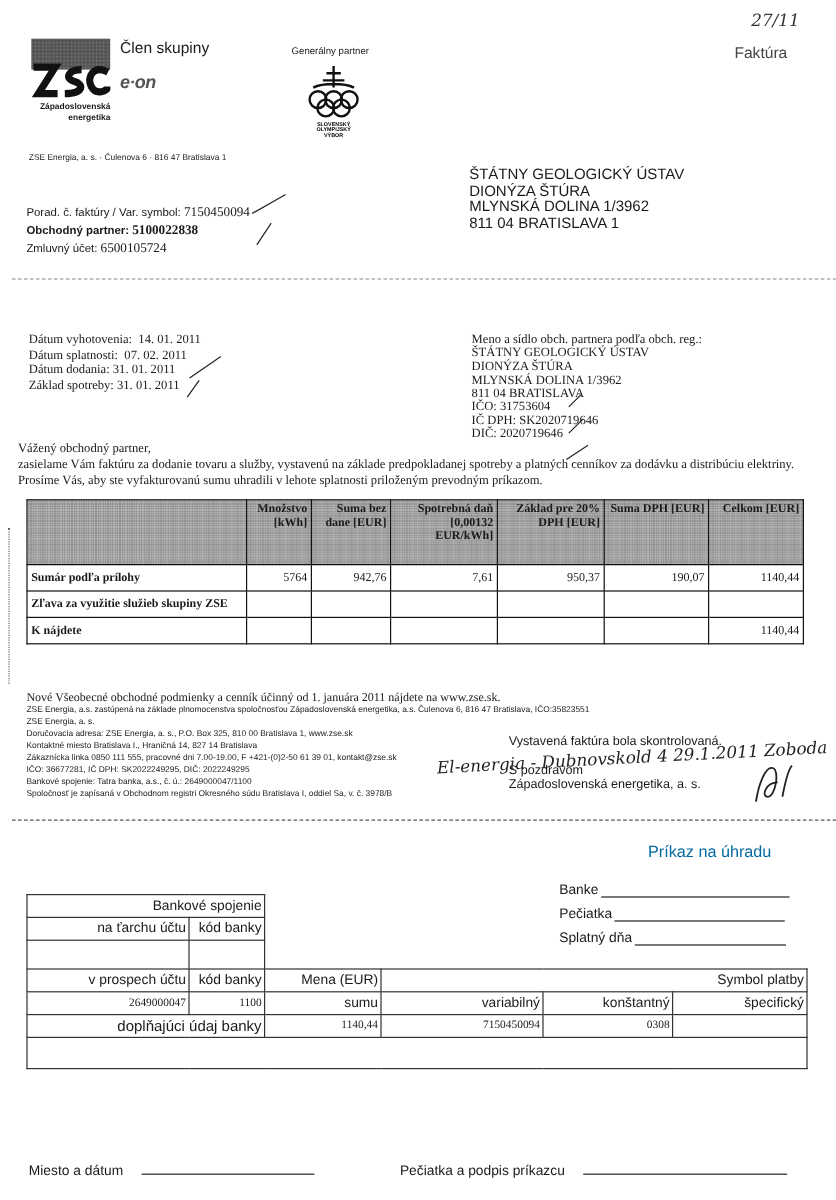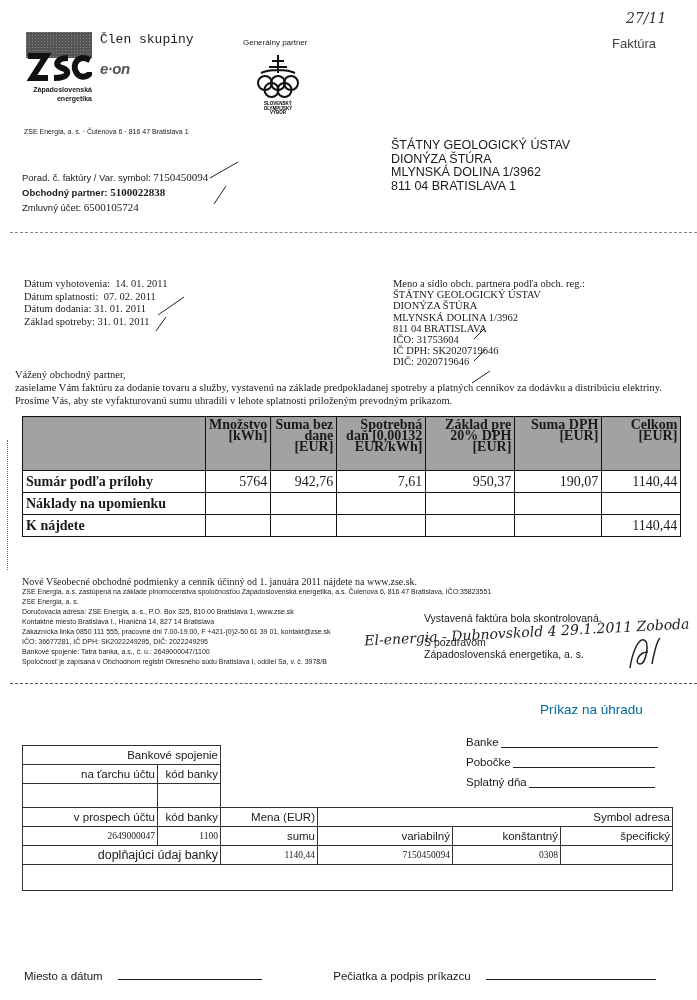--- a/index.html
+++ b/index.html
@@ -1,20 +1,20 @@
 <!DOCTYPE html>
 <html><head>
 <meta charset="utf-8">
 <style>
   * { box-sizing: border-box; margin: 0; padding: 0; }
   html, body { width: 697px; height: 1000px; background: #ffffff; overflow: hidden; }
   body { position: relative; color: #1a1a1a; font-family: "Liberation Sans", sans-serif; }
   .abs { position: absolute; }
   .serif { font-family: "Liberation Serif", serif; }
-  .arial { font-family: Liberation Mono, monospace; }
+  .arial { font-family: Liberation Sans, sans-serif; }
 
   
   .zse-logo { left: 26px; top: 32px; width: 66px; height: 50px; }
   .zse-sub { left: 26px; top: 85px; font-size: 7px; font-weight: bold; line-height: 9px; text-align: right; width: 66px; }
   .clen { left: 100px; top: 32px; font-size: 13px; }
   .eon { left: 100px; top: 48px; font-size: 15px; font-weight: bold; font-style: italic; color: #555; letter-spacing: -0.5px; margin-top: 12px; }
   .gen-partner { left: 243px; top: 38px; font-size: 8px; }
   .sov-logo { left: 255px; top: 53px; width: 46px; height: 62px; }
   .zse-addr { left: 24px; top: 128px; font-size: 7px; }
 
@@ -28,21 +28,21 @@
   .inv-ids b { font-weight: bold; }
 
   .dotted { height: 0; border-top: 1px dashed #888; }
 
   .dates { left: 24px; top: 278px; font-size: 10.5px; line-height: 12.5px; }
   .partner { left: 393px; top: 278px; font-size: 10.5px; line-height: 11.2px; }
 
   .letter { left: 15px; top: 368px; font-size: 10.5px; line-height: 13px; width: 670px; }
 
   
-  table.inv { position: absolute; left: 22px; top: 416px; border-collapse: collapse; font-family: "Liberation Serif", serif; font-size: 14px; }
+  table.inv { position: absolute; left: 22px; top: 416px; border-collapse: collapse; font-family: "Liberation Serif", serif; font-size: 10px; }
   table.inv td, table.inv th { border: 1.5px solid #111; padding: 2px 3px; }
   table.inv th { background: #b8b8b8; background-image: repeating-linear-gradient(0deg, rgba(0,0,0,0.12) 0 1px, transparent 1px 2px), repeating-linear-gradient(90deg, rgba(0,0,0,0.12) 0 1px, transparent 1px 2px); font-weight: bold; text-align: right; vertical-align: top; line-height: 11px; height: 54px; }
   table.inv td { height: 22px; text-align: right; }
   table.inv td.lbl { text-align: left; font-weight: bold; }
 
   .side-marks { left: 7px; top: 440px; width: 4px; height: 130px; border-left: 1px dotted #666; }
 
   .footer-small { left: 22px; top: 577px; font-size: 7px; line-height: 10px; width: 500px; }
   .footer-small .big { font-family: "Liberation Serif", serif; font-size: 10px; }
   .footer-small b { font-weight: normal; }
@@ -166,21 +166,21 @@
   <tr>
     <td class="lbl">Sumár podľa prílohy</td>
     <td>5764</td>
     <td>942,76</td>
     <td>7,61</td>
     <td>950,37</td>
     <td>190,07</td>
     <td>1140,44</td>
   </tr>
   <tr>
-    <td class="lbl">Náklady na upomienku</td>
+    <td class="lbl">Zľava za využitie služieb skupiny ZSE</td>
     <td></td>
     <td></td>
     <td></td>
     <td></td>
     <td></td>
     <td></td>
   </tr>
   <tr>
     <td class="lbl">K nájdete</td>
     <td></td>
@@ -219,21 +219,21 @@
 <div class="abs dotted" style="left:10px;top:683px;width:687px;border-top:1.5px dashed #555"></div>
 
 <div class="abs prikaz">Príkaz na úhradu</div>
 
 <div class="abs bank-lines">
   <div class="row">
       <span>Banke</span>
       <span class="line" style="width:157px"></span>
     </div>
   <div class="row">
-      <span>Pobočke</span>
+      <span>Pečiatka</span>
       <span class="line" style="width:142px"></span>
     </div>
   <div class="row">
       <span>Splatný dňa</span>
       <span class="line" style="width:126px"></span>
     </div>
 </div>
 
 <table class="pay">
   <tbody>
@@ -251,21 +251,21 @@
   </tr>
   <tr>
     <td style="height:24px"></td>
     <td></td>
     <td class="nb" colspan="4"></td>
   </tr>
   <tr>
     <td>v prospech účtu</td>
     <td>kód banky</td>
     <td>Mena (EUR)</td>
-    <td colspan="3">Symbol adresa</td>
+    <td colspan="3">Symbol platby</td>
   </tr>
   <tr>
     <td class="num">2649000047</td>
     <td class="num">1100</td>
     <td>sumu</td>
     <td>variabilný</td>
     <td>konštantný</td>
     <td>špecifický</td>
   </tr>
   <tr>

